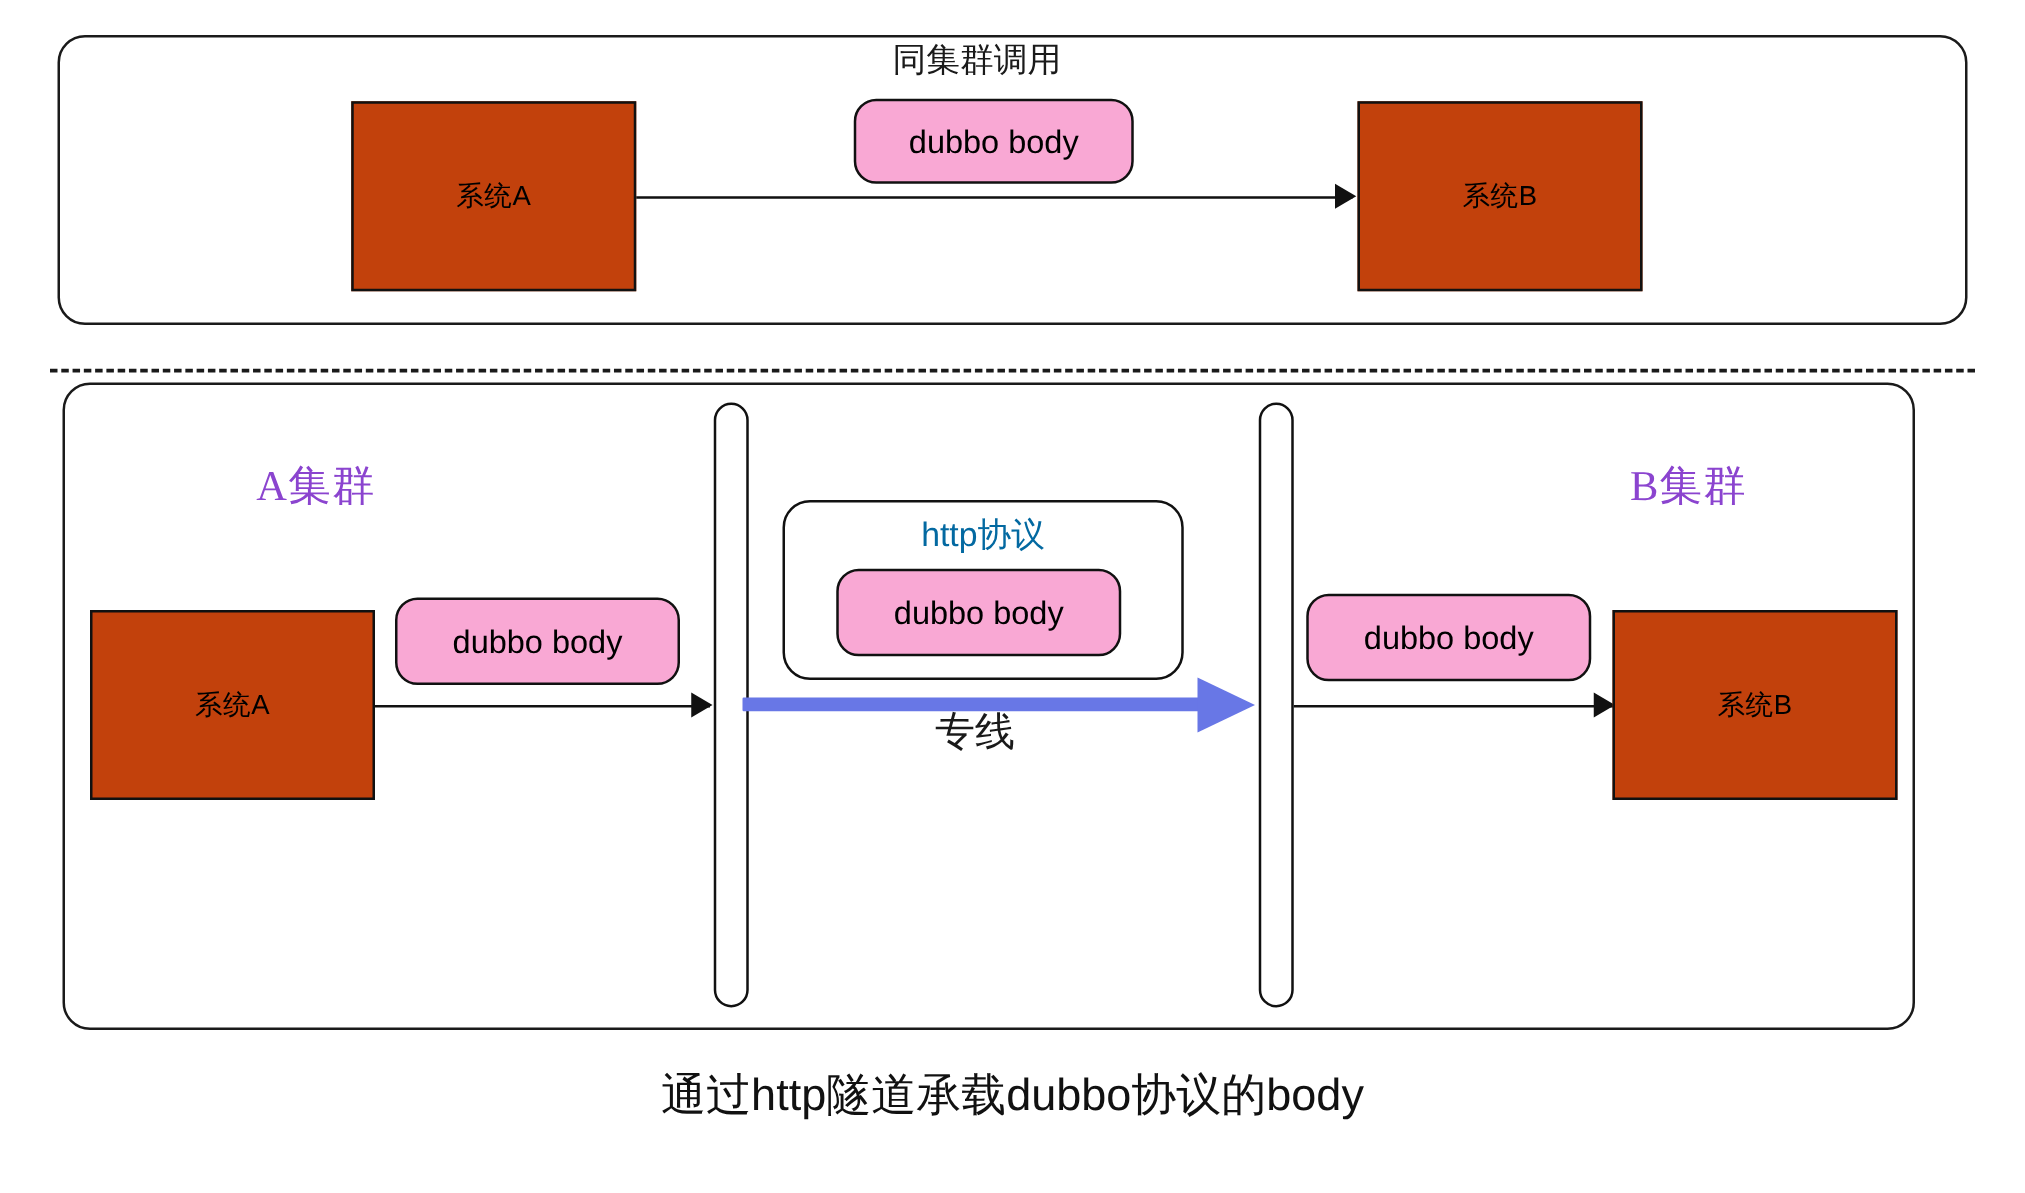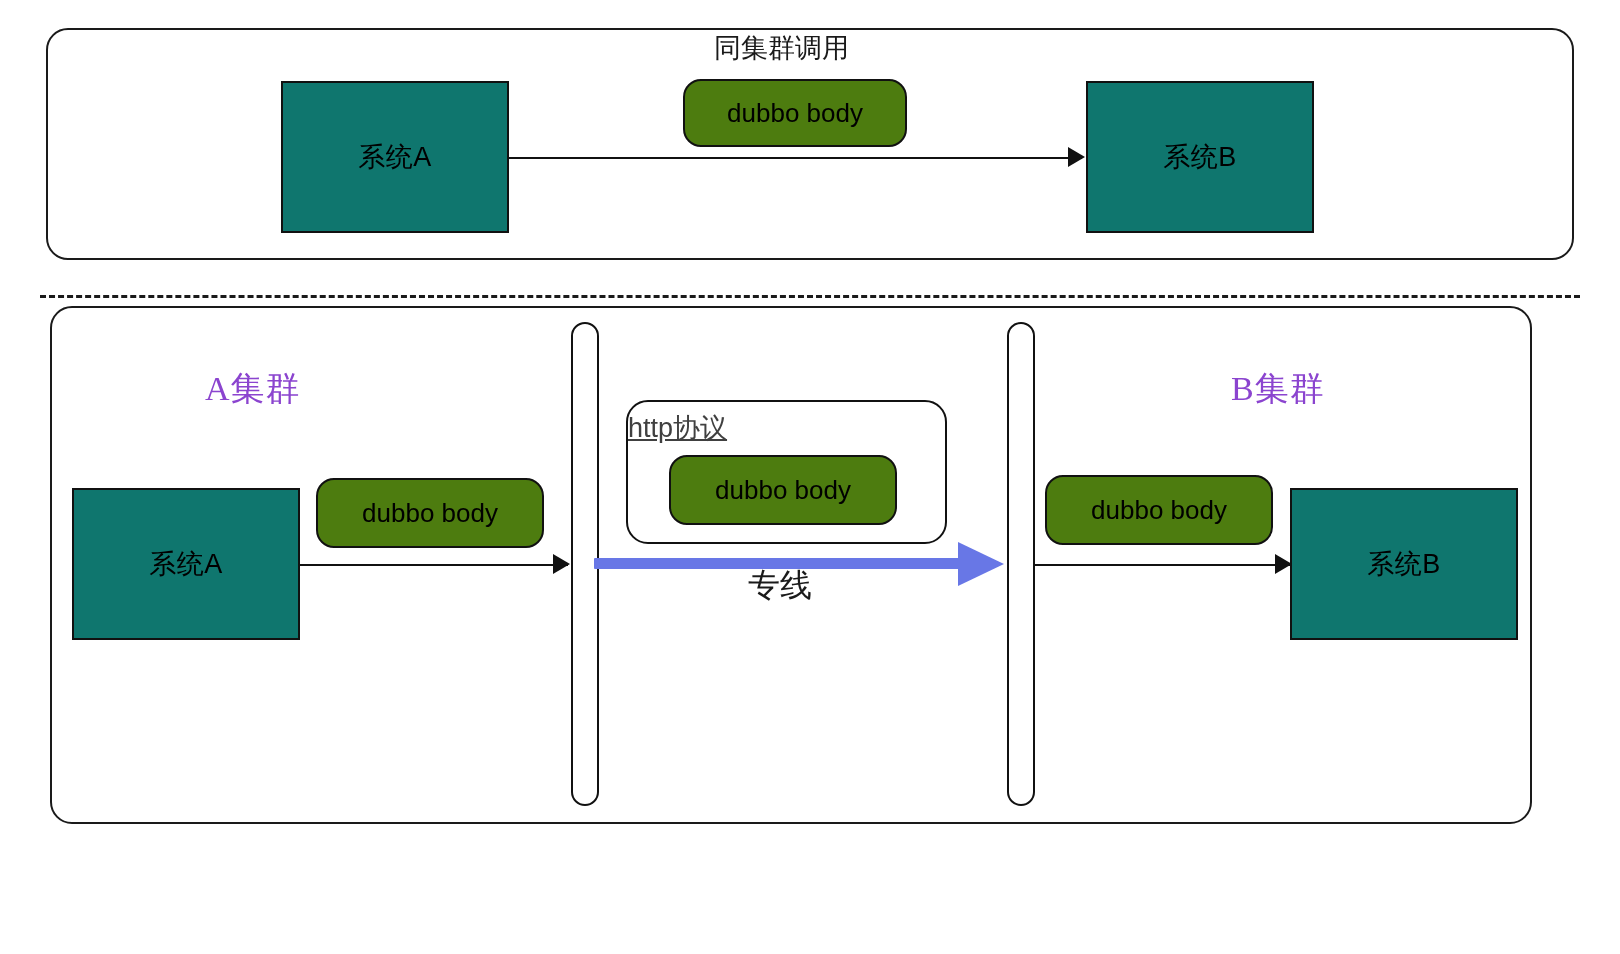--- a/index.html
+++ b/index.html
@@ -24,33 +24,33 @@
   .panel {
     position: absolute;
     box-sizing: border-box;
     border: 2.5px solid #1a1a1a;
     border-radius: 22px;
     background: #ffffff;
   }
   .sysbox {
     position: absolute;
     box-sizing: border-box;
-    background: #0f766e;
+    background: #c2410c;
     border: 2.5px solid #111111;
     display: flex;
     align-items: center;
     justify-content: center;
-    font-size: 27px;
+    font-size: 22px;
     color: #000000;
     letter-spacing: 0.5px;
   }
   .pill {
     position: absolute;
     box-sizing: border-box;
-    background: #4d7c0f;
+    background: #f9a8d4;
     border: 2.5px solid #111111;
     border-radius: 18px;
     display: flex;
     align-items: center;
     justify-content: center;
     font-size: 26px;
     color: #000000;
   }
   .plainlabel {
     position: absolute;
@@ -98,24 +98,23 @@
     box-sizing: border-box;
     border: 2.5px solid #111111;
     border-radius: 22px;
     background: #ffffff;
   }
   .httpwrap .httptitle {
     position: absolute;
     top: 8px;
     left: 0;
     right: 0;
-    text-align: left;
+    text-align: center;
     font-size: 27px;
-    color: #404040;
-    text-decoration: underline;
+    color: #0369a1;
   }
   
   .blueline {
     position: absolute;
     background: #6877e6;
     height: 11px;
     border-radius: 1px;
   }
   .bluehead {
     position: absolute;
@@ -152,21 +151,21 @@
   <div class="sysbox" style="left:1086px; top:81px; width:228px; height:152px;">系统B</div>
 
   <div class="dashdivider" style="left:40px; top:295px; width:1540px;"></div>
 
   <div class="panel" style="left:50px; top:306px; width:1482px; height:518px;"></div>
 
   <div class="boundary" style="left:571px; top:322px; width:28px; height:484px;"></div>
   <div class="boundary" style="left:1007px; top:322px; width:28px; height:484px;"></div>
 
   <div class="cluster-label" style="left:205px; top:366px;">A集群</div>
-  <div class="cluster-label" style="left:1231px; top:366px;">B集群</div>
+  <div class="cluster-label" style="left:1304px; top:366px;">B集群</div>
 
   <div class="sysbox" style="left:72px; top:488px; width:228px; height:152px;">系统A</div>
 
   <div class="hline" style="left:300px; top:564px; width:268px;"></div>
   <div class="arrowhead" style="left:553px; top:554px;"></div>
 
   <div class="pill" style="left:316px; top:478px; width:228px; height:70px;">dubbo body</div>
 
   <div class="httpwrap" style="left:626px; top:400px; width:321px; height:144px;">
     <div class="httptitle">http协议</div>
@@ -177,14 +176,15 @@
   <div class="bluehead" style="left:958px; top:542px;"></div>
   <div class="plainlabel" style="left:748px; top:564px; font-size:32px;">专线</div>
 
   <div class="hline" style="left:1035px; top:564px; width:258px;"></div>
   <div class="arrowhead" style="left:1275px; top:554px;"></div>
 
   <div class="pill" style="left:1045px; top:475px; width:228px; height:70px;">dubbo body</div>
 
   <div class="sysbox" style="left:1290px; top:488px; width:228px; height:152px;">系统B</div>
 
+  <div class="caption" style="left:0; top:852px; width:1620px;">通过http隧道承载dubbo协议的body</div>
 
 </div>
 
 </body></html>

